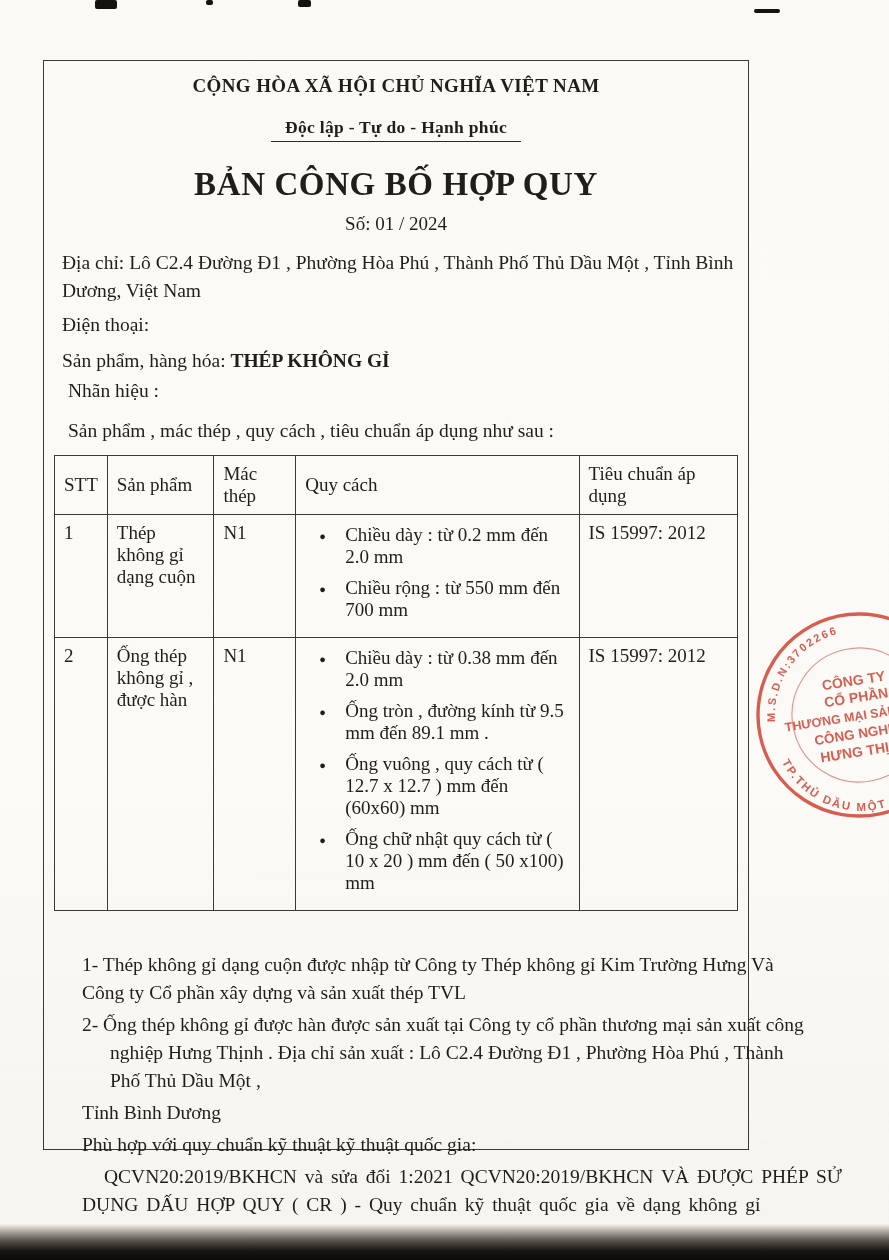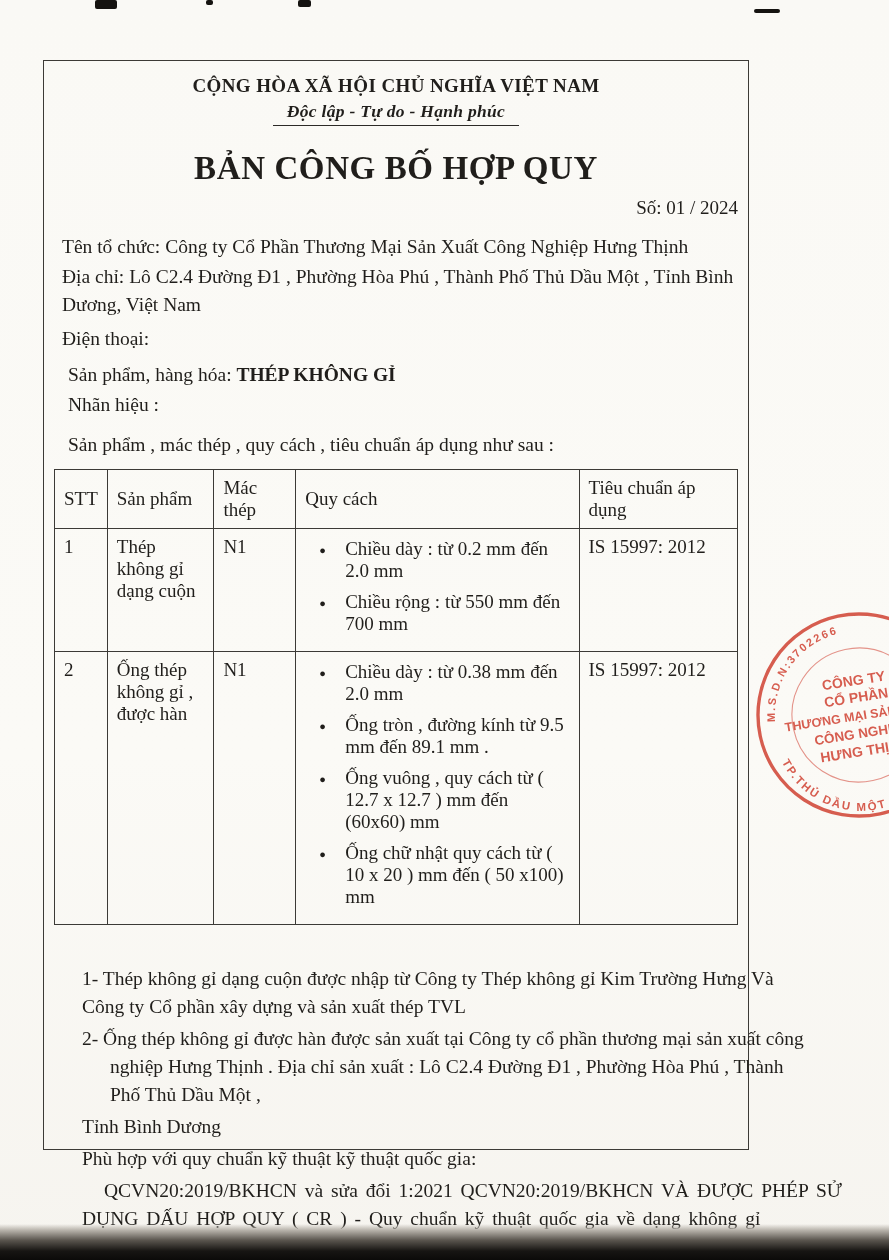--- a/index.html
+++ b/index.html
@@ -12,32 +12,32 @@
     color:#201e1b;
   }
   .doc-border{
     position:absolute;left:43px;top:60px;width:706px;height:1090px;
     border:1.6px solid #3c3a36;
     box-sizing:border-box;
     padding:14px 10px 0 10px;
   }
   .center{text-align:center;}
   .country-line{font-size:19px;font-weight:bold;letter-spacing:.4px;}
-  .motto-wrap{margin-top:4px;font-style:italic;}
+  .motto-wrap{margin-top:20px;}
   .motto{
     display:inline-block;font-size:17.5px;font-weight:bold;
     padding:0 14px 3px 14px;border-bottom:1.8px solid #2c2a27;
     letter-spacing:.3px;
   }
   .doc-title{margin-top:24px;font-size:33px;font-weight:bold;letter-spacing:.6px;}
-  .doc-number{margin-top:10px;font-size:19px;text-align:right;}
+  .doc-number{margin-top:10px;font-size:19px;}
   .intro{margin:14px 4px 0 8px;font-size:19.5px;line-height:28px;}
   .intro p{margin:0 0 2px 0;}
   .intro .phone{margin-top:6px;}
-  .intro .product{margin-top:8px;margin-left:6px;}
+  .intro .product{margin-top:8px;margin-left:0;}
   .intro .brand{margin-left:6px;}
   .intro .tbl-intro{margin-top:12px;margin-left:6px;}
   table.spec{
     border-collapse:collapse;margin:10px 0 8px 0;width:100%;
     font-size:19px;
   }
   table.spec th,table.spec td{
     border:1.5px solid #3c3a36;
     padding:7px 9px;vertical-align:top;text-align:left;font-weight:normal;
   }
@@ -93,21 +93,20 @@
 
     <div class="center country-line">CỘNG HÒA XÃ HỘI CHỦ NGHĨA VIỆT NAM</div>
     <div class="center motto-wrap">
       <span class="motto">Độc lập - Tự do - Hạnh phúc</span>
     </div>
 
     <div class="center doc-title">BẢN CÔNG BỐ HỢP QUY</div>
     <div class="center doc-number">Số: 01 / 2024</div>
 
     <div class="intro">
-      <p>Tên tổ chức: Công ty Cổ Phần Thương Mại Sản Xuất Công Nghiệp Hưng Thịnh</p>
       <p>Địa chỉ: Lô C2.4 Đường Đ1 , Phường Hòa Phú , Thành Phố Thủ Dầu Một , Tỉnh Bình Dương, Việt Nam</p>
       <p class="phone">Điện thoại:</p>
       <p class="product"><span>Sản phẩm, hàng hóa: </span><strong>THÉP KHÔNG GỈ</strong></p>
       <p class="brand">Nhãn hiệu :</p>
       <p class="tbl-intro">Sản phẩm , mác thép , quy cách , tiêu chuẩn áp dụng như sau :</p>
     </div>
 
     <table class="spec">
       <colgroup>
         <col style="width:52px">

